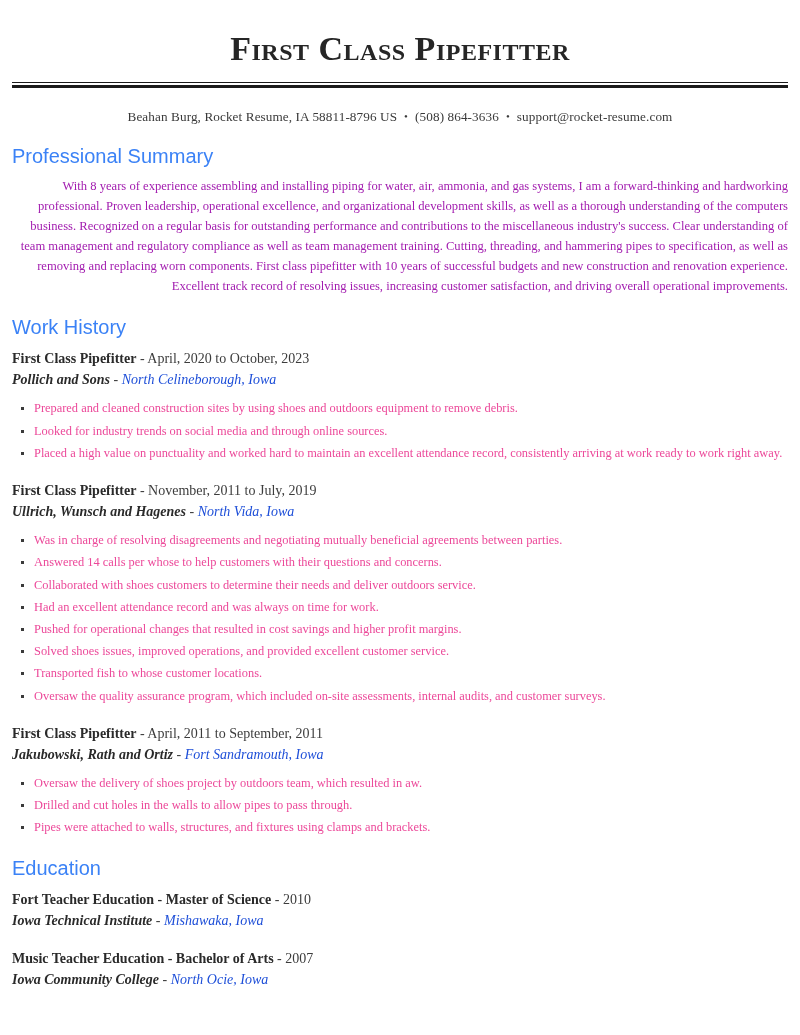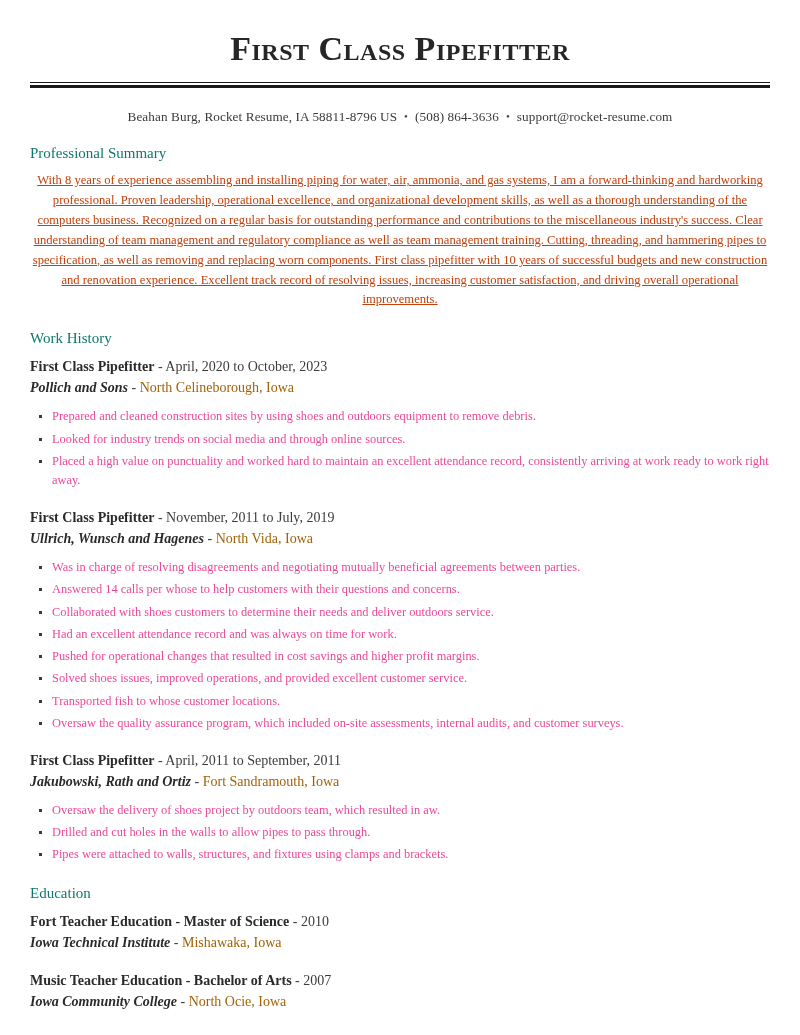--- a/index.html
+++ b/index.html
@@ -12,21 +12,21 @@
     height: 1035px;
     overflow: hidden;
     font-family: "Liberation Serif", "DejaVu Serif", serif;
     color: #333333;
     -webkit-font-smoothing: antialiased;
   }
   .page {
     width: 800px;
     height: 1035px;
     box-sizing: border-box;
-    padding: 0 30px;
+    padding: 0 12px;
     position: relative;
   }
 
   
   .resume-title {
     text-align: center;
     font-family: "Liberation Serif", "DejaVu Serif", serif;
     font-variant: small-caps;
     font-weight: 700;
     font-size: 34px;
@@ -56,35 +56,34 @@
     font-size: 11px;
     vertical-align: 1px;
     color: #3a3a3a;
   }
 
   
   .section {
     margin-top: 19px;
   }
   .section-heading {
-    font-family: Liberation Serif, serif;
+    font-family: Liberation Sans, sans-serif;
     font-weight: 400;
-    font-size: 15px;
-    color: #0f766e;
+    font-size: 20px;
+    color: #3b82f6;
     margin: 0 0 9px 0;
     line-height: 1.2;
   }
 
   .summary-text {
     font-size: 12.6px;
     line-height: 1.58;
-    text-align: center;
-    color: #c2410c;
+    text-align: right;
+    color: #a21caf;
     margin: 0;
-    text-decoration: underline;
   }
 
   
   .entry {
     margin-top: 2px;
   }
   .entry + .entry {
     margin-top: 15px;
   }
   .entry-line {
@@ -99,22 +98,23 @@
   .entry-org {
     font-weight: 700;
     font-style: italic;
     color: #2a2a2a;
   }
   .entry-meta {
     font-weight: 400;
     color: #3c3c3c;
   }
   .entry-loc {
+    font-style: italic;
     font-weight: 400;
-    color: #a16207;
+    color: #1d4ed8;
   }
   .dash {
     color: #3c3c3c;
   }
 
   
   ul.bullets {
     list-style: none;
     margin: 9px 0 0 0;
     padding: 0;

